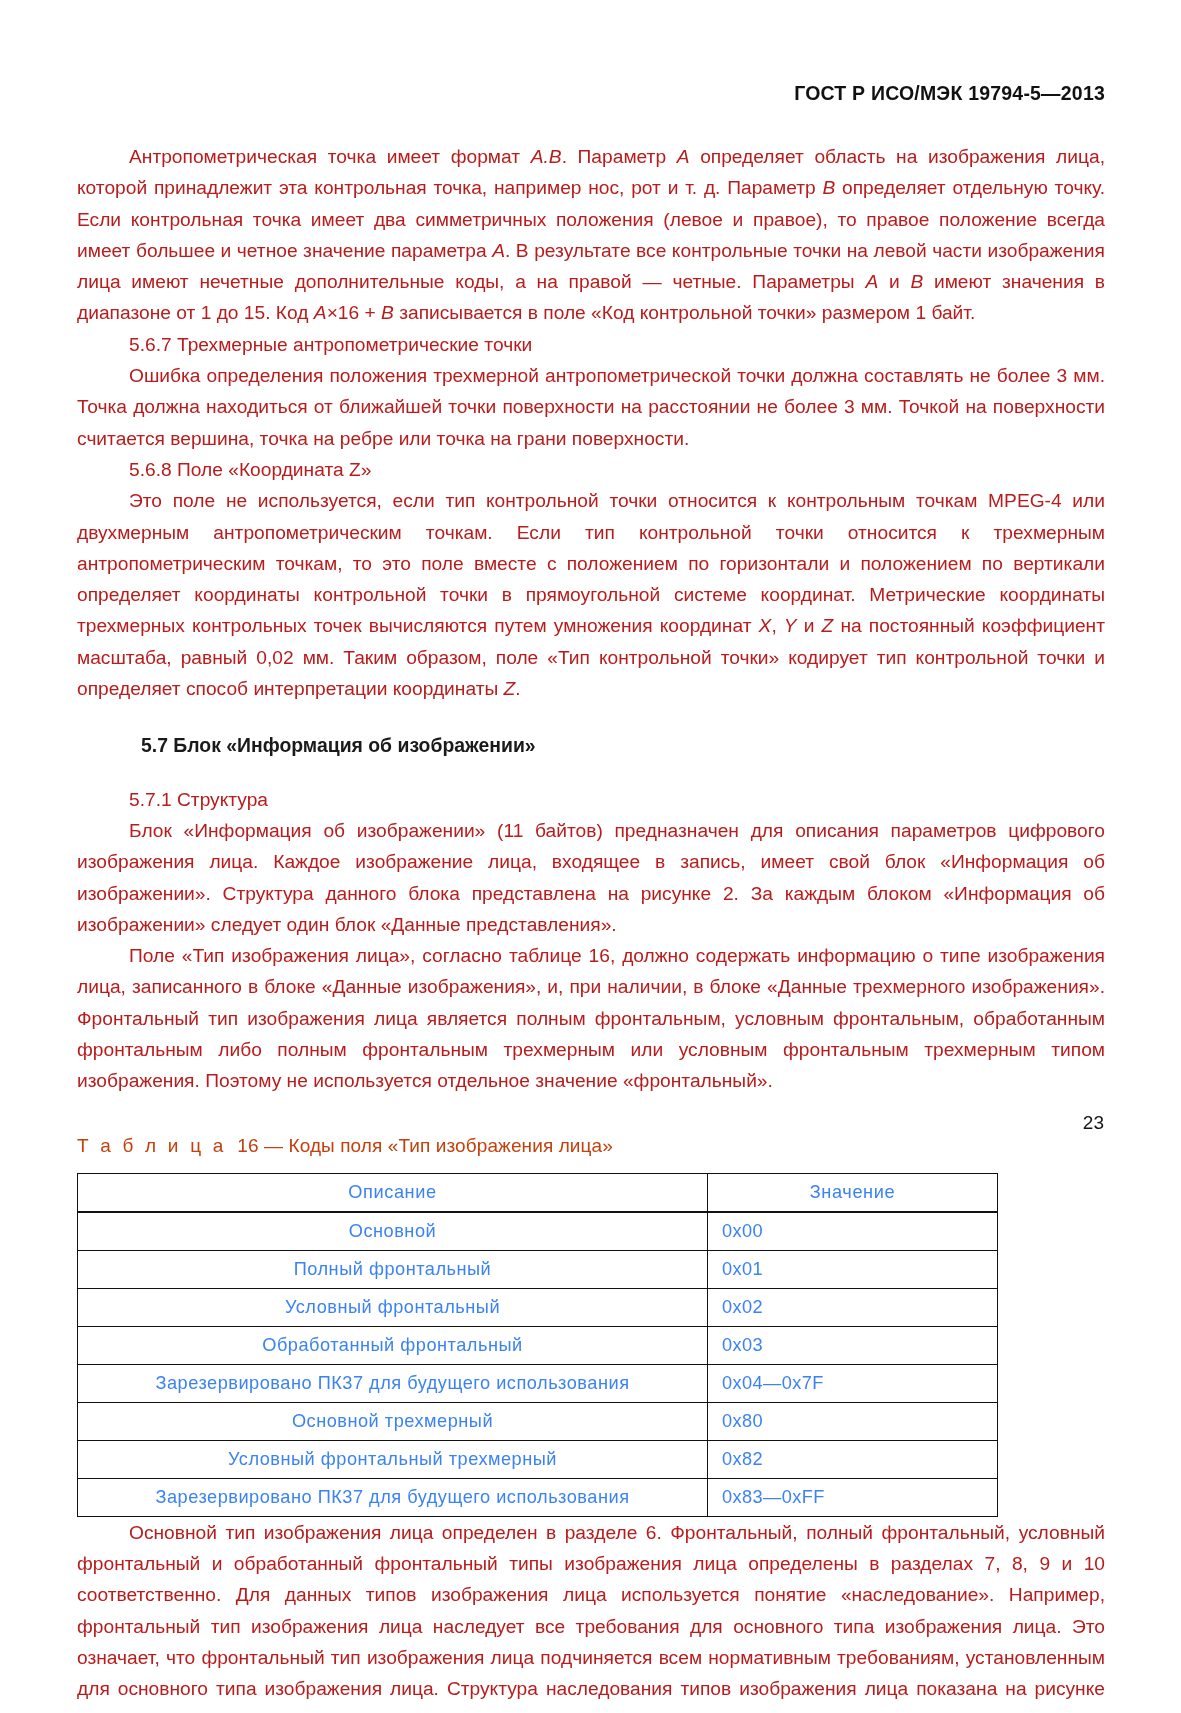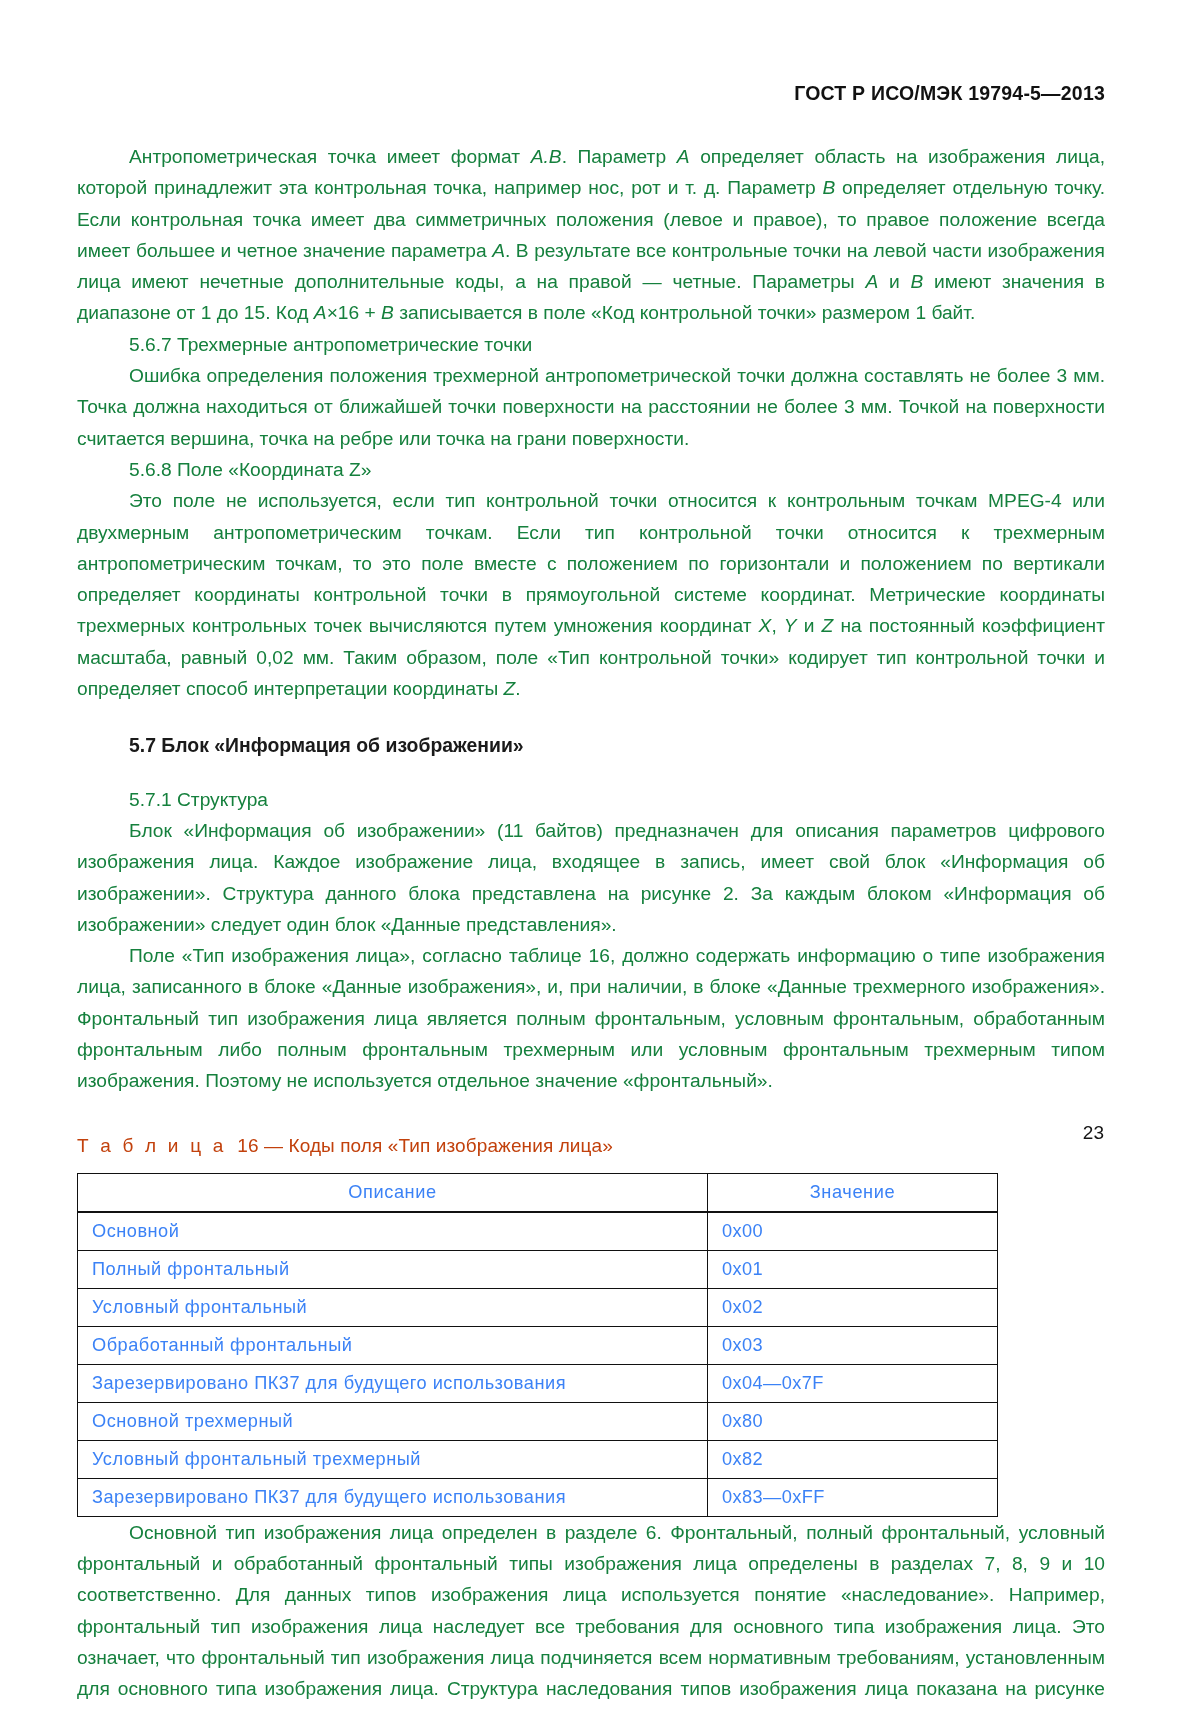--- a/index.html
+++ b/index.html
@@ -28,28 +28,28 @@
     margin-top:82px;
     color:#111;
   }
   p.body {
     font-size:19.2px;
     line-height:31.3px;
     text-align:justify;
     text-justify:inter-word;
     margin:0;
     text-indent:52px;
-    color:#15803d;
+    color:#b91c1c;
     hyphens:manual;
   }
   p.body.first { margin-top:36px; }
   .h3 {
     font-size:19.4px;
     font-weight:bold;
-    margin:0;
+    margin:12px;
     text-indent:52px;
     line-height:31.3px;
   }
   .h3wrap { margin-top:26px; margin-bottom:22px; }
   i { font-style:italic; }
   .tcap {
     font-size:19px;
     margin:0;
     letter-spacing:0.1px;
     color:#c2410c;
@@ -64,29 +64,29 @@
   }
   table.codes th, table.codes td {
     border:1px solid #111;
     font-weight:normal;
     font-size:18.2px;
     height:37px;
     padding:0 14px;
     color:#3b82f6;
   }
   table.codes th { text-align:center; letter-spacing:0.6px; }
-  table.codes td.desc { text-align:left; letter-spacing:0.5px; }
+  table.codes td.desc { text-align:center; letter-spacing:0.5px; }
   table.codes td.val  { text-align:left; letter-spacing:0.4px; }
   table.codes col.c1 { width:630px; }
   table.codes col.c2 { width:290px; }
   table.codes thead th { border-bottom-width:2px; }
   .after { margin-top:34px; }
   .pagenum {
     position:absolute;
-    right:77px; bottom:122px;
+    right:77px; bottom:132px;
     font-size:19px;
     color:#141414;
   }
 </style>
 </head>
 <body>
 
 <div class="page">
   <div class="content">
 

